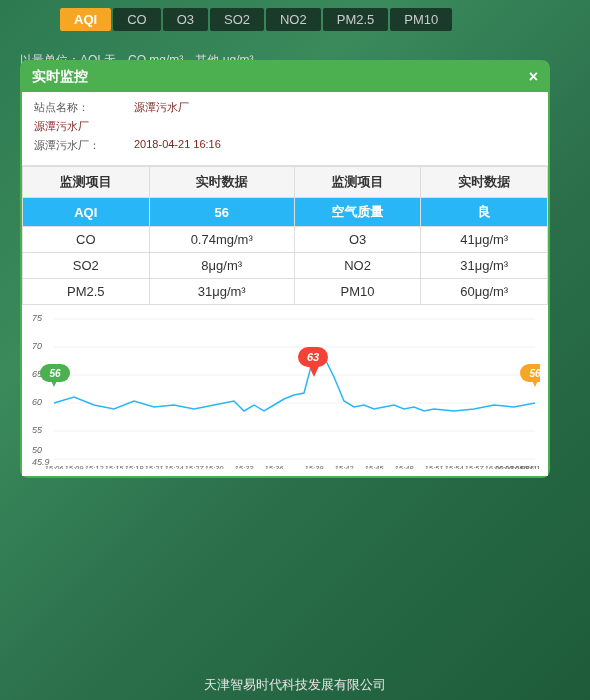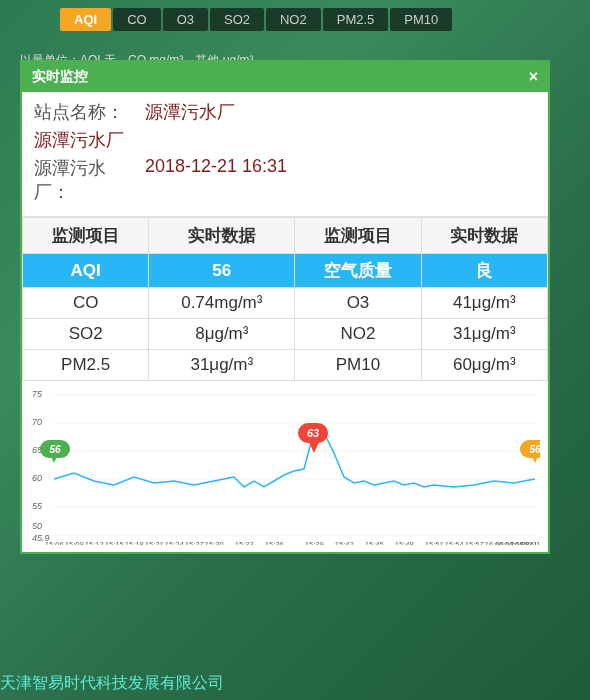--- a/index.html
+++ b/index.html
@@ -56,21 +56,21 @@
     }
 
     
     .modal {
       position: absolute;
       top: 60px;
       left: 20px;
       width: 530px;
       background: #fff;
       border: 2px solid #4CAF50;
-      border-radius: 0;
+      border-radius: 8px;
       z-index: 20;
     }
 
     .modal-header {
       background: #4CAF50;
       color: #fff;
       padding: 6px 10px;
       display: flex;
       justify-content: space-between;
       align-items: center;
@@ -86,23 +86,22 @@
     }
 
     
     .info-section {
       padding: 8px 12px;
       border-bottom: 1px solid #e0e0e0;
     }
     .info-row {
       display: flex;
       margin-bottom: 4px;
-      font-size: 18px;
+      font-size: 11px;
       color: #333;
-      gap: 11px;
     }
     .info-label {
       width: 100px;
       color: #555;
     }
     .info-value {
       flex: 1;
       color: #7f1d1d;
     }
     .info-value.blurred {
@@ -110,21 +109,21 @@
       background: #e8e8e8;
       height: 16px;
       width: 120px;
       display: inline-block;
     }
 
     
     .data-table {
       width: 100%;
       border-collapse: collapse;
-      font-size: 17px;
+      font-size: 13px;
     }
     .data-table th {
       background: #f5f5f5;
       border: 1px solid #ddd;
       padding: 6px 8px;
       text-align: center;
       color: #333;
       font-weight: bold;
     }
     .data-table td {
@@ -147,22 +146,23 @@
       padding: 4px 8px 4px 8px;
       background: #fff;
       font-style: italic;
     }
 
     
     .footer {
       position: absolute;
       bottom: 6px;
       left: 0; right: 0;
-      color: #5eead4;
-      font-size: 16px;
+      text-align: center;
+      color: #e5e5e5;
+      font-size: 13px;
       z-index: 10;
     }
 
     
     .chart-svg {
       width: 100%;
     }
   </style>
 </head>
 <body>
@@ -190,21 +190,21 @@
   <div class="info-section">
     <div class="info-row">
       <span class="info-label">站点名称：</span>
       <span class="info-value">源潭污水厂</span>
     </div>
     <div class="info-row">
       <span class="info-value">源潭污水厂</span>
     </div>
     <div class="info-row">
       <span class="info-label">源潭污水厂：</span>
-      <span class="info-value">2018-12-21 16:31</span>
+      <span class="info-value">2018-04-21 16:16</span>
     </div>
   </div>
 
   <table class="data-table">
     <thead>
       <tr>
         <th>监测项目</th>
         <th>实时数据</th>
         <th>监测项目</th>
         <th>实时数据</th>

